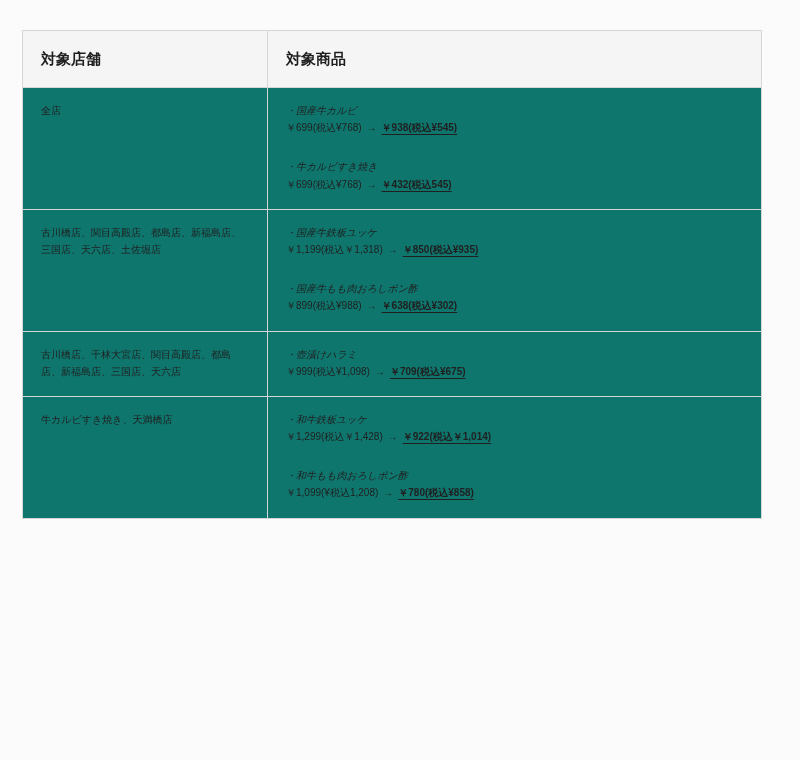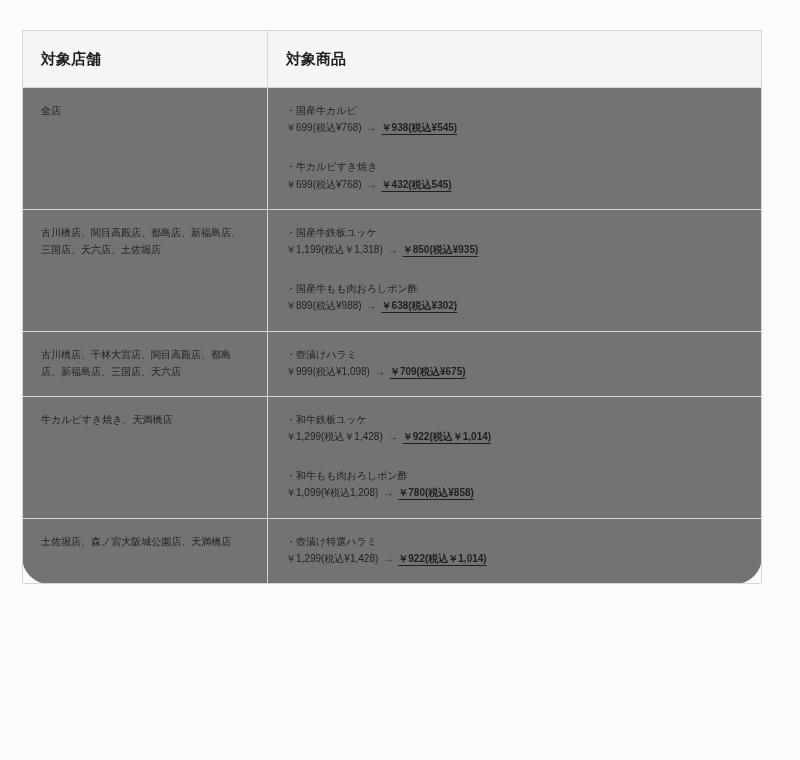--- a/index.html
+++ b/index.html
@@ -10,25 +10,24 @@
     color: #1f1f1f;
   }
   .page {
     width: 800px;
     height: 760px;
     box-sizing: border-box;
     overflow: hidden;
   }
   table.price-table {
     border-collapse: collapse;
-    background: #737373;
+    background: #0f766e;
     margin: 30px 0 0 22px;
     width: 739px;
     table-layout: fixed;
-    border-radius: 27px;
   }
   .price-table th,
   .price-table td {
     border: 1px solid #d6d6d6;
     text-align: left;
     vertical-align: top;
     box-sizing: border-box;
   }
   .price-table th {
     background: #f5f5f5;
@@ -39,21 +38,21 @@
   }
   .price-table td {
     font-size: 10px;
     line-height: 1.72;
     padding: 14px 18px 16px 18px;
   }
   .col-stores { width: 245px; }
   .col-products { width: 494px; }
 
   .product + .product { margin-top: 22px; }
-  .product-name { white-space: nowrap; }
+  .product-name { white-space: nowrap; font-style: italic; }
   .price-line { white-space: nowrap; }
   .arrow { margin: 0 5px; }
   .price-sale {
     font-weight: bold;
     text-decoration: underline;
     text-underline-offset: 3px;
   }
 </style>
 </head>
 <body>
@@ -131,27 +130,16 @@
           </div>
           <div class="product">
             <div class="product-name">・和牛もも肉おろしポン酢</div>
             <div class="price-line">
               <span>￥1,099(¥税込1,208)</span><span class="arrow">→</span><span class="price-sale">￥780(税込¥858)</span>
             </div>
           </div>
         </td>
       </tr>
 
-      <tr>
-        <td>土佐堀店、森ノ宮大阪城公園店、天満橋店</td>
-        <td>
-          <div class="product">
-            <div class="product-name">・壺漬け特選ハラミ</div>
-            <div class="price-line">
-              <span>￥1,299(税込¥1,428)</span><span class="arrow">→</span><span class="price-sale">￥922(税込￥1,014)</span>
-            </div>
-          </div>
-        </td>
-      </tr>
 
     </tbody>
   </table>
 </div>
 
 </body></html>

